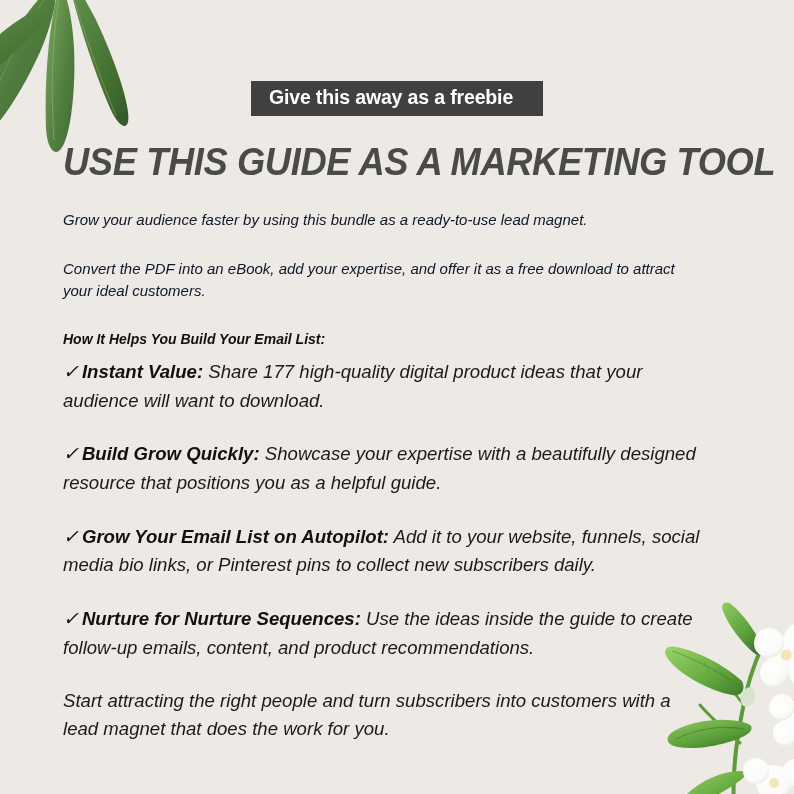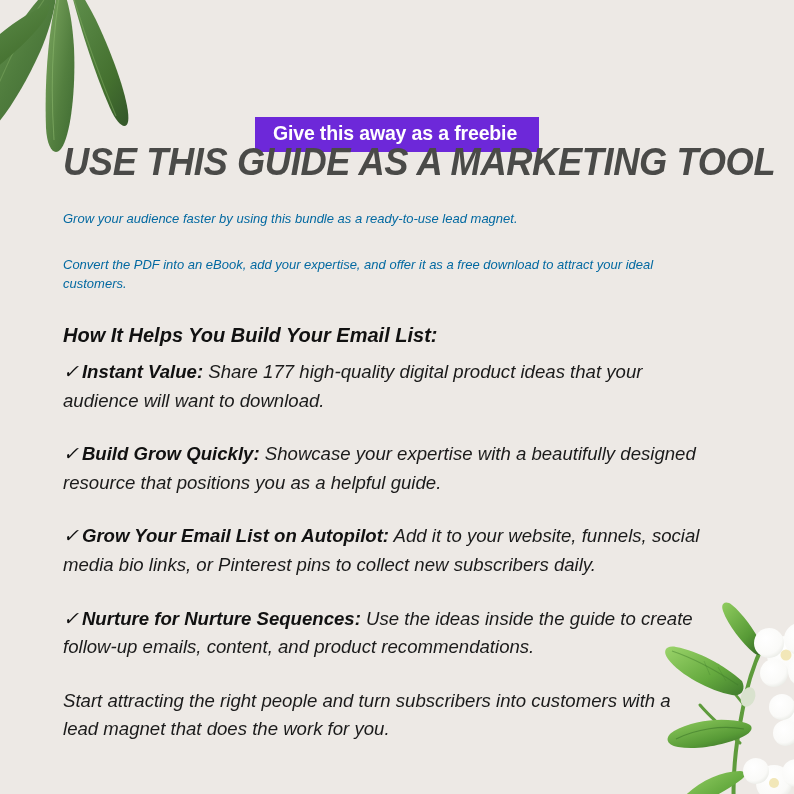--- a/index.html
+++ b/index.html
@@ -43,29 +43,28 @@
   
   .badge-row {
     position: absolute;
     top: 81px;
     left: 0;
     width: 794px;
     display: flex;
     justify-content: center;
   }
   .badge {
-    background: #6d28d9;
+    background: #404040;
     color: #FFFFFF;
     font-size: 19.5px;
     font-weight: bold;
     letter-spacing: -0.15px;
-    padding: 7px 22px 8px 18px;
+    padding: 7px 30px 8px 18px;
     line-height: 1.0;
     white-space: nowrap;
-    margin-top: 36px;
   }
 
   
   .content {
     position: absolute;
     left: 63px;
     top: 143px;
     width: 640px;
     font-style: italic;
   }
@@ -76,28 +75,28 @@
     color: #4A4A48;
     letter-spacing: -0.4px;
     line-height: 1.05;
     margin: 0 0 26px 0;
     transform: scaleX(0.955);
     transform-origin: left center;
     white-space: nowrap;
   }
 
   .para {
-    font-size: 13px;
+    font-size: 15px;
     line-height: 1.52;
-    color: #0369a1;
+    color: #0f172a;
     margin: 0 0 26px 0;
   }
 
   .section-head {
-    font-size: 20px;
+    font-size: 14px;
     line-height: 1.5;
     font-weight: bold;
     color: #111111;
     margin: 0;
   }
 
   .bullet {
     font-size: 18.6px;
     line-height: 1.52;
     color: #1B1B1B;

